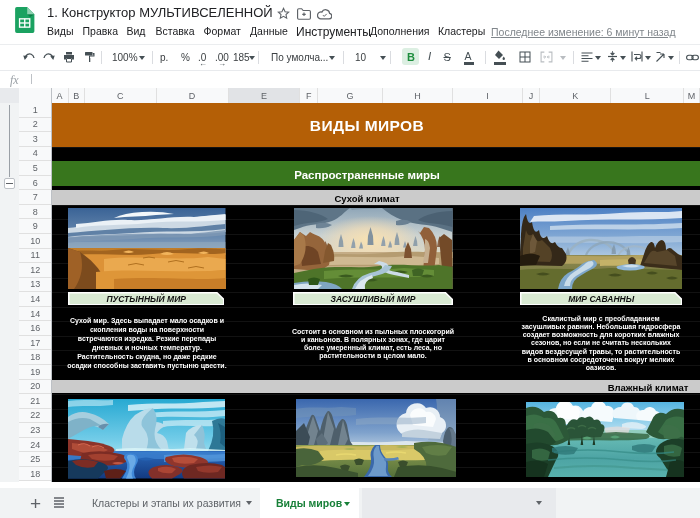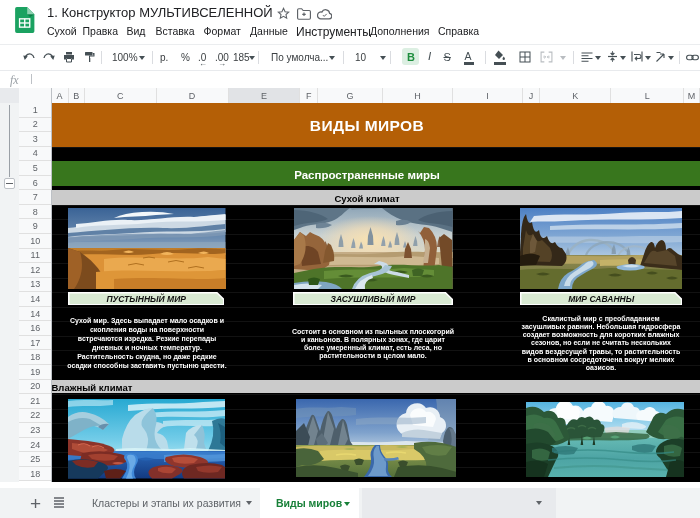--- a/index.html
+++ b/index.html
@@ -31,29 +31,30 @@
       <path d="M12 2.5l2.9 6.2 6.6.7-4.9 4.5 1.3 6.6-5.9-3.3-5.9 3.3 1.3-6.6-4.9-4.5 6.6-.7z"></path>
     </svg>
 <svg class="abs" style="left:297px;top:8px" width="14" height="12" viewBox="0 0 24 20" fill="none" stroke="#5f6368" stroke-width="2">
       <path d="M1 3 a2 2 0 0 1 2-2 h5 l2.5 3 H21 a2 2 0 0 1 2 2 v11 a2 2 0 0 1 -2 2 H3 a2 2 0 0 1 -2-2 Z"></path>
       <path d="M12 7.5 v6 M9 10.5 h6"></path>
     </svg>
 <svg class="abs" style="left:317px;top:9px" width="15" height="11" viewBox="0 0 24 17" fill="none" stroke="#5f6368" stroke-width="2">
       <path d="M6.5 15.5 a5.5 5.5 0 1 1 1.3-10.8 a6.5 6.5 0 0 1 12.4 2.1 a4.4 4.4 0 0 1 -1 8.7 Z"></path>
       <path d="M9.5 9.5 l2 2 l4-4" stroke-width="1.6"></path>
     </svg>
-<div class="abs" style="left:47px;top:25px;font-size:10.5px;color:#202124">Сухой</div>
+<div class="abs" style="left:47px;top:25px;font-size:10.5px;color:#202124">Виды</div>
 <div class="abs" style="left:82.5px;top:25px;font-size:10.5px;color:#202124">Правка</div>
 <div class="abs" style="left:126.5px;top:25px;font-size:10.5px;color:#202124">Вид</div>
 <div class="abs" style="left:155.5px;top:25px;font-size:10.5px;color:#202124">Вставка</div>
 <div class="abs" style="left:203.5px;top:25px;font-size:10.5px;color:#202124">Формат</div>
 <div class="abs" style="left:250px;top:25px;font-size:10.5px;color:#202124">Данные</div>
 <div class="abs" style="left:296px;top:25px;font-size:12px;color:#202124">Инструменты</div>
 <div class="abs" style="left:370px;top:25px;font-size:10.5px;color:#202124">Дополнения</div>
-<div class="abs" style="left:438px;top:25px;font-size:10.5px;color:#202124">Справка</div>
+<div class="abs" style="left:438px;top:25px;font-size:10.5px;color:#202124">Кластеры</div>
+<div class="abs" style="left:491px;top:25.5px;font-size:10.5px;color:#80868b;text-decoration:underline">Последнее изменение: 6 минут назад</div>
 <div class="abs" style="left:0;top:43.5px;width:700px;height:1px;background:#ebedef"></div>
 <svg class="abs" style="left:23px;top:52px" width="12" height="9" viewBox="0 0 24 18" fill="none">
       <path d="M4 12 C6 5 12 2.5 16.5 4.5 C19.5 6 21.5 9 22 12" stroke="#454f54" stroke-width="2.6"></path>
       <path d="M0.5 7 L9.5 8.5 L3.5 16 Z" fill="#454f54"></path>
     </svg>
 <svg class="abs" style="left:43px;top:52px" width="12" height="9" viewBox="0 0 24 18" fill="none">
       <path d="M20 12 C18 5 12 2.5 7.5 4.5 C4.5 6 2.5 9 2 12" stroke="#454f54" stroke-width="2.6"></path>
       <path d="M23.5 7 L14.5 8.5 L20.5 16 Z" fill="#454f54"></path>
     </svg>
 <svg class="abs" style="left:63px;top:51px" width="12" height="12" viewBox="0 0 24 24" fill="#454f54">
@@ -209,21 +210,21 @@
 <div class="gl" style="top:437.83px"></div>
 <div class="gl" style="top:452.39px"></div>
 <div class="gl" style="top:466.95px"></div>
 <div class="abs" style="left:51.5px;top:103px;width:648.5px;height:43.6px;background:#b45f06"></div>
 <div class="abs" style="left:51.5px;top:117px;width:631px;text-align:center;font-size:15.5px;font-weight:bold;color:#fff;letter-spacing:.4px">ВИДЫ МИРОВ</div>
 <div class="abs" style="left:51.5px;top:161.2px;width:648.5px;height:27px;background:#38761d;border-bottom:2px solid #000"></div>
 <div class="abs" style="left:51.5px;top:168.5px;width:631px;text-align:center;font-size:11.5px;font-weight:bold;color:#fff">Распространенные миры</div>
 <div class="abs" style="left:51.5px;top:190.3px;width:648.5px;height:14.5px;background:#cbcbcb"></div>
 <div class="abs" style="left:51.5px;top:192.8px;width:631px;text-align:center;font-size:9.5px;font-weight:bold;color:#000">Сухой климат</div>
 <div class="abs" style="left:51.5px;top:379.5px;width:648.5px;height:13.5px;background:#cbcbcb"></div>
-<div class="abs" style="left:51.5px;top:381.5px;width:637px;text-align:left;font-size:9.5px;font-weight:bold;color:#000">Влажный климат</div>
+<div class="abs" style="left:51.5px;top:381.5px;width:637px;text-align:right;font-size:9.5px;font-weight:bold;color:#000">Влажный климат</div>
 <svg class="abs" style="left:68px;top:207.5px" width="157.5" height="81" viewBox="0 0 157.5 81" preserveAspectRatio="none">
 <defs>
 <linearGradient id="d_sky" x1="0" y1="0" x2="0" y2="1">
           <stop offset="0" stop-color="#3a6396"></stop>
           <stop offset=".65" stop-color="#6d8db1"></stop>
           <stop offset="1" stop-color="#9fb4c6"></stop>
         </linearGradient>
 <linearGradient id="d_sand" x1="0" y1="0" x2="0" y2="1">
           <stop offset="0" stop-color="#c07c28"></stop>
           <stop offset=".45" stop-color="#dc9540"></stop>

